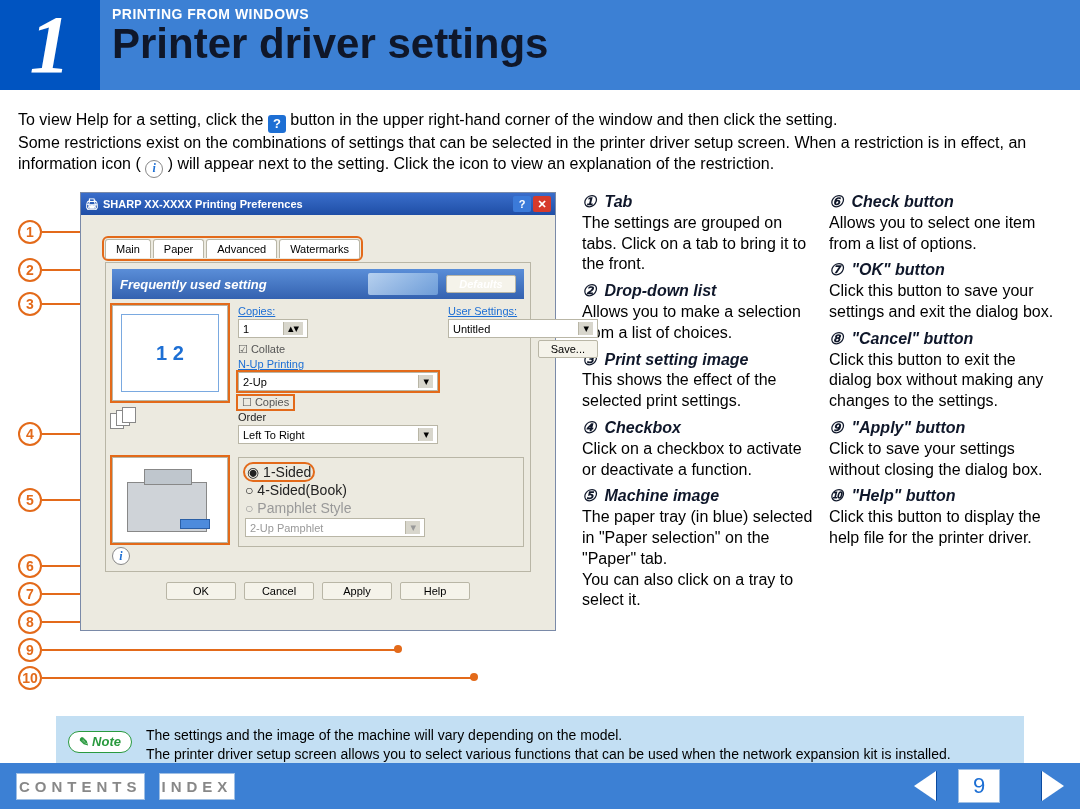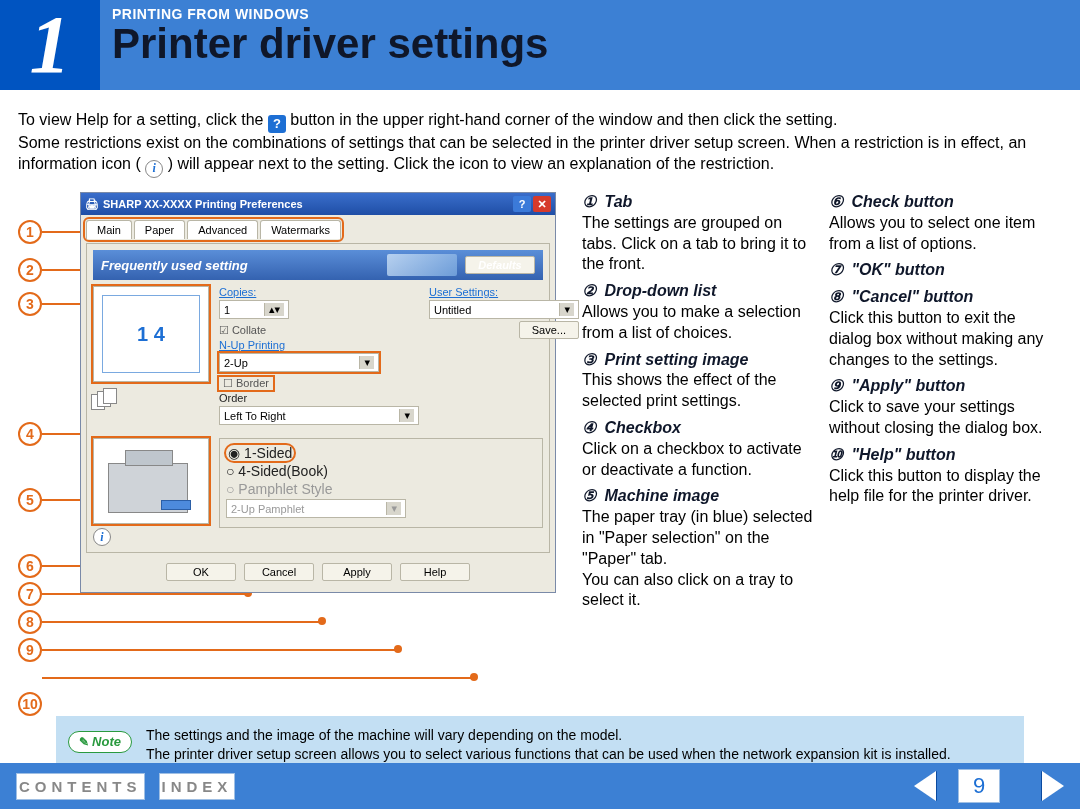--- a/index.html
+++ b/index.html
@@ -108,21 +108,21 @@
     background: #d63a2b;
     color: #fff;
     font-size: 11px;
     display: inline-flex;
     align-items: center;
     justify-content: center;
     margin-left: 2px;
     border-radius: 2px;
   }
   .tb-btn.help { background: #3b7ad9; }
-  .win-body { padding: 5px; }
+  .win-body { padding: 24px; }
   .tabs { display: flex; gap: 2px; margin-bottom: 4px; }
   .tab {
     padding: 3px 10px;
     background: #fff;
     border: 1px solid #b9b6a6;
     border-bottom: none;
     border-radius: 3px 3px 0 0;
     font-size: 11px;
   }
   .panel {
@@ -334,21 +334,21 @@
         <div class="num-dot" style="top:369px;left:192px"></div>
       <div class="num-badge" style="top:390px">7</div>
       <div class="num-line" style="top:401px;width:206px"></div>
         <div class="num-dot" style="top:397px;left:226px"></div>
       <div class="num-badge" style="top:418px">8</div>
       <div class="num-line" style="top:429px;width:280px"></div>
         <div class="num-dot" style="top:425px;left:300px"></div>
       <div class="num-badge" style="top:446px">9</div>
       <div class="num-line" style="top:457px;width:356px"></div>
         <div class="num-dot" style="top:453px;left:376px"></div>
-      <div class="num-badge" style="top:500px">10</div>
+      <div class="num-badge" style="top:474px">10</div>
       <div class="num-line" style="top:485px;width:432px"></div>
         <div class="num-dot" style="top:481px;left:452px"></div>
 
       <div class="win">
         <div class="win-titlebar">
           <span style="margin-right:4px">🖨</span>
           <span>SHARP XX-XXXX Printing Preferences</span>
           <span class="spacer"></span>
           <span class="tb-btn help">?</span>
           <span class="tb-btn">✕</span>
@@ -363,41 +363,41 @@
           <div class="panel">
             <div class="freq-bar">
               <span>Frequently used setting</span>
               <span class="spacer"></span>
               <span class="deco"></span>
               <span class="btn" style="margin-left:8px">Defaults</span>
             </div>
             <div class="setting-grid">
               <div style="position:relative">
                 <div class="preview-box" style="outline:2.5px solid #e36a1a;">
-                  <span>1  4</span>
+                  <span>1  2</span>
                 </div>
                 <div class="pages-icon" style="left:-2px;top:102px">
                   <span style="left:0;top:6px"></span>
                     <span style="left:6px;top:3px"></span>
                     <span style="left:12px;top:0"></span>
                 </div>
               </div>
               <div class="setting-col">
                 <div class="lbl">Copies:</div>
                 <div class="spin" style="width:70px">
                     <span>1</span>
                     <span class="arr">▴▾</span>
                   </div>
                 <div class="chk">☑ <span>Collate</span></div>
                 <div class="lbl">N-Up Printing</div>
-                <div class="select" style="outline:2.5px solid #e36a1a; width:160px">
+                <div class="select" style="outline:2.5px solid #e36a1a; width:200px">
                     <span>2-Up</span>
                     <span class="arr">▾</span>
                   </div>
-                <div class="chk" style="outline:2.5px solid #e36a1a; width:fit-content; padding:0 4px">☐ <span>Border</span></div>
+                <div class="chk" style="outline:2.5px solid #e36a1a; width:fit-content; padding:0 4px">☐ <span>Copies</span></div>
                 <div class="lbl" style="color:#222;text-decoration:none">Order</div>
                 <div class="select" style="width:200px">
                     <span>Left To Right</span>
                     <span class="arr">▾</span>
                   </div>
               </div>
               <div class="setting-col">
                 <div class="lbl">User Settings:</div>
                 <div class="select">
                     <span>Untitled</span>
@@ -443,21 +443,21 @@
       <div class="desc-item"><span class="di-head"><span class="di-num">①</span> <span>Tab</span></span><br><span>The settings are grouped on tabs. Click on a tab to bring it to the front.</span></div>
       <div class="desc-item"><span class="di-head"><span class="di-num">②</span> <span>Drop-down list</span></span><br><span>Allows you to make a selection from a list of choices.</span></div>
       <div class="desc-item"><span class="di-head"><span class="di-num">③</span> <span>Print setting image</span></span><br><span>This shows the effect of the selected print settings.</span></div>
       <div class="desc-item"><span class="di-head"><span class="di-num">④</span> <span>Checkbox</span></span><br><span>Click on a checkbox to activate or deactivate a function.</span></div>
       <div class="desc-item"><span class="di-head"><span class="di-num">⑤</span> <span>Machine image</span></span><br><span style="white-space:pre-line">The paper tray (in blue) selected in "Paper selection" on the "Paper" tab.
 You can also click on a tray to select it.</span></div>
     </div>
 
     <div class="desc-col col-right">
       <div class="desc-item"><span class="di-head"><span class="di-num">⑥</span> <span>Check button</span></span><br><span>Allows you to select one item from a list of options.</span></div>
-      <div class="desc-item"><span class="di-head"><span class="di-num">⑦</span> <span>"OK" button</span></span><br></div>
+      <div class="desc-item"><span class="di-head"><span class="di-num">⑦</span> <span>"OK" button</span></span><br><span>Click this button to save your settings and exit the dialog box.</span></div>
       <div class="desc-item"><span class="di-head"><span class="di-num">⑧</span> <span>"Cancel" button</span></span><br><span>Click this button to exit the dialog box without making any changes to the settings.</span></div>
       <div class="desc-item"><span class="di-head"><span class="di-num">⑨</span> <span>"Apply" button</span></span><br><span>Click to save your settings without closing the dialog box.</span></div>
       <div class="desc-item"><span class="di-head"><span class="di-num">⑩</span> <span>"Help" button</span></span><br><span>Click this button to display the help file for the printer driver.</span></div>
     </div>
   </div>
 
   <div class="note-box">
     <span class="note-badge">Note</span>
     <div>
       <span>The settings and the image of the machine will vary depending on the model.</span><br>

